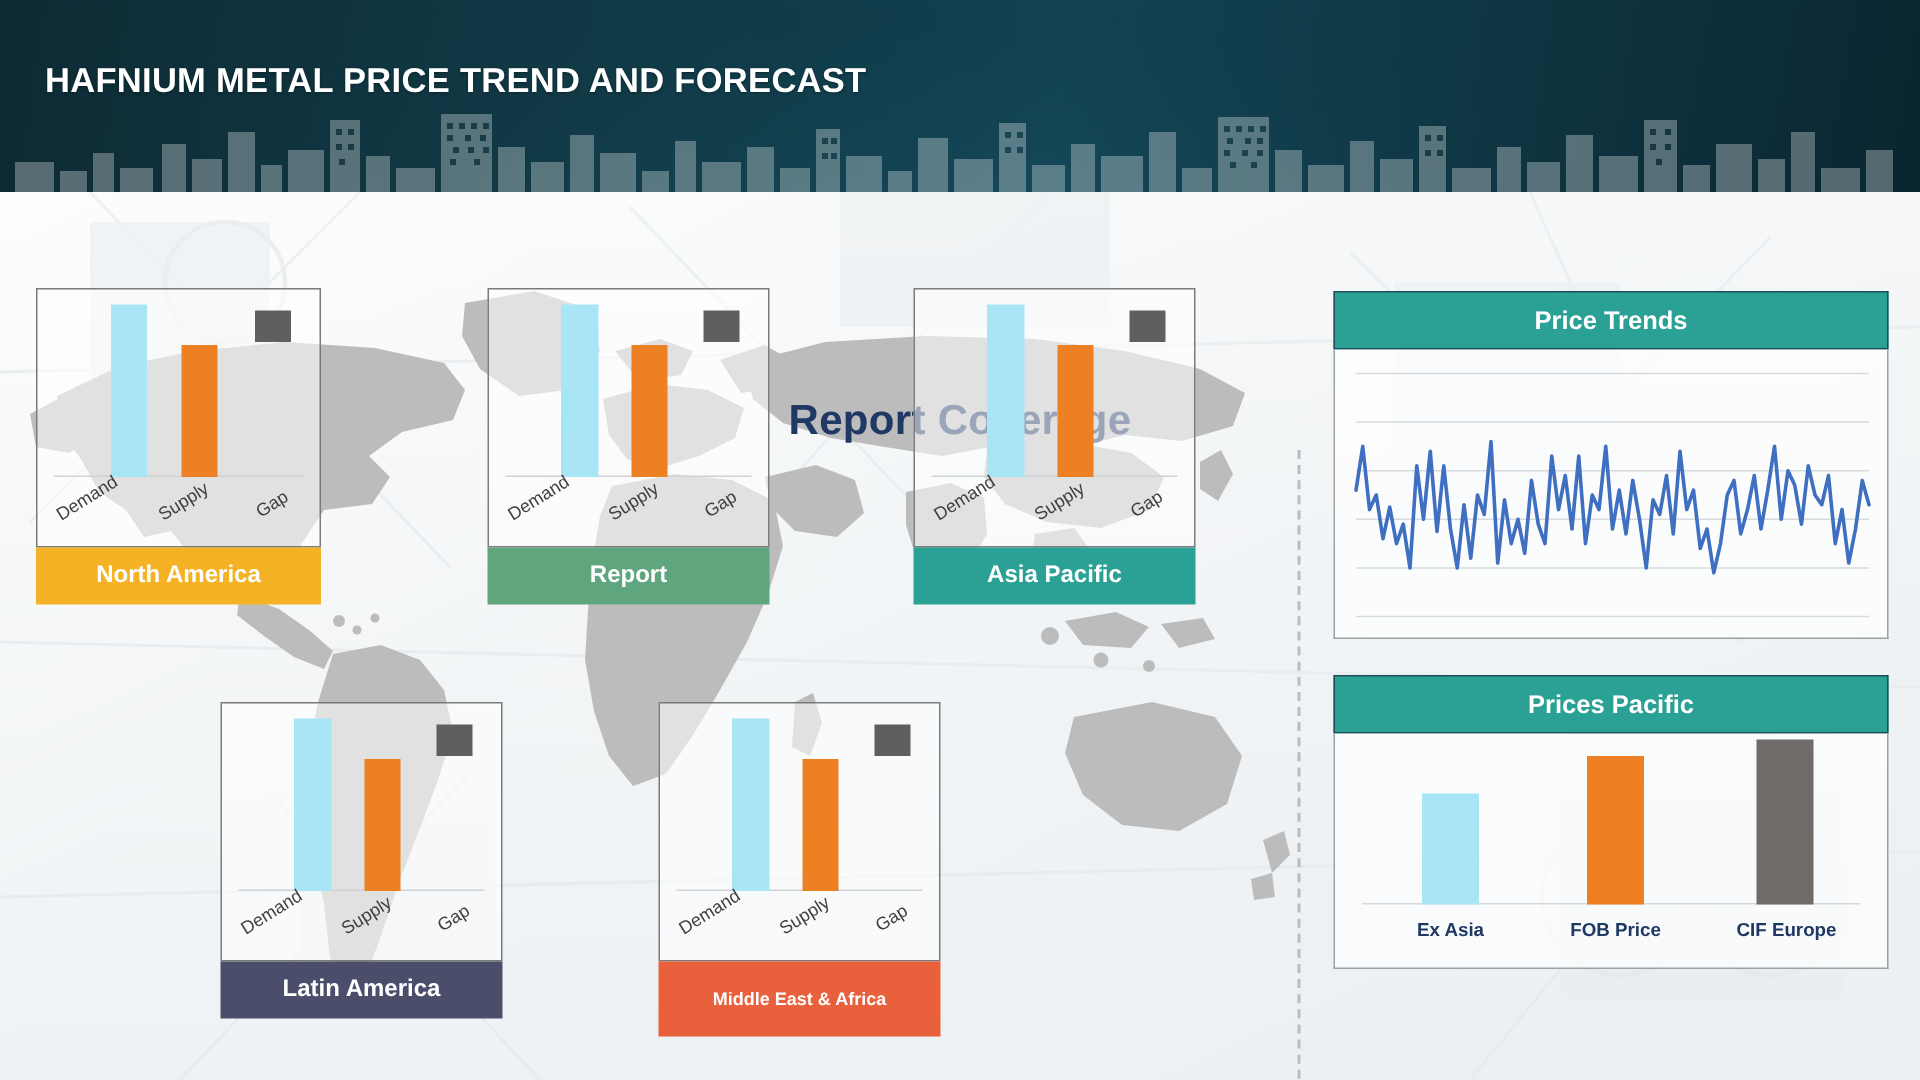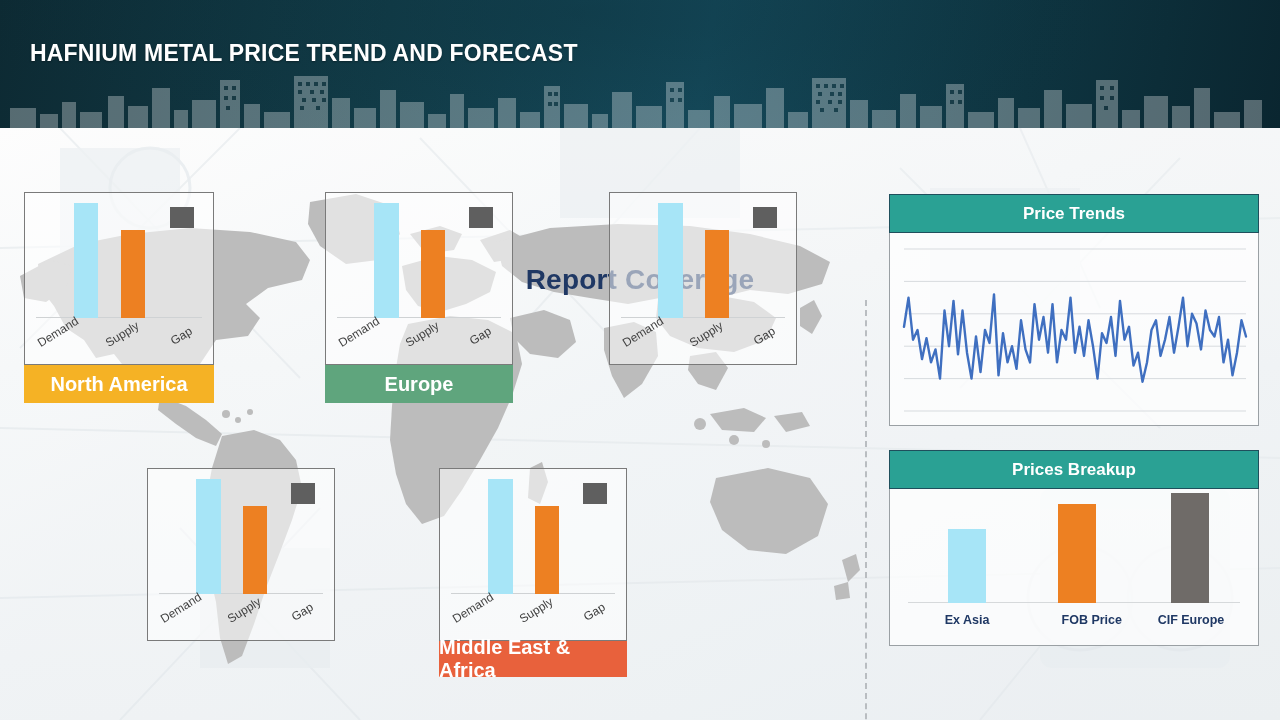--- a/index.html
+++ b/index.html
@@ -67,21 +67,21 @@
   .axlabel{
     position:absolute;
     font-size:12px;color:#3f3f3f;font-weight:500;
     transform:rotate(-32deg);
     transform-origin:left top;
     white-space:nowrap;
   }
   .region-label{
     position:relative;
     display:flex;align-items:center;justify-content:center;
-    color:#ffffff;font-weight:bold;font-size:20px;
+    color:#ffffff;font-weight:bold;font-size:16px;
     box-sizing:border-box;
   }
 
   
   .panel{position:absolute;}
   .panel-head{
     background:#2aa194;border:1px solid #1f4f5c;
     color:#ffffff;font-weight:bold;font-size:17px;
     display:flex;align-items:center;justify-content:center;
     box-sizing:border-box;
@@ -323,86 +323,88 @@
     <div class="region-card" style="left:325px;top:64px;width:188px;">
       <div class="region-chartbox" style="height:173px;">
         <div class="baseline" style="bottom:46px;"></div>
         <div class="bar bar-demand" style="left: 26%; bottom: 46px; width: 13%; height: 115px; background: rgb(167, 229, 247);"></div>
         <div class="bar bar-supply" style="left: 51%; bottom: 46px; width: 13%; height: 88px; background: rgb(237, 128, 34);"></div>
         <div class="gapbox" style="left: 77%; top: 14px; width: 13%; height: 21px; background: rgb(95, 95, 95);"></div>
         <div class="axlabel" style="left:10px;bottom:12px;">Demand</div>
         <div class="axlabel" style="left:77px;bottom:12px;">Supply</div>
         <div class="axlabel" style="left:141px;bottom:14px;">Gap</div>
       </div>
-      <div class="region-label" style="height:38px;background:#5fa57d;">Europe</div>
+      <div class="region-label" style="height:38px;background:#5fa57d;">Report</div>
     </div>
 
     <div class="region-card" style="left:609px;top:64px;width:188px;">
       <div class="region-chartbox" style="height:173px;">
         <div class="baseline" style="bottom:46px;"></div>
         <div class="bar bar-demand" style="left: 26%; bottom: 46px; width: 13%; height: 115px; background: rgb(167, 229, 247);"></div>
         <div class="bar bar-supply" style="left: 51%; bottom: 46px; width: 13%; height: 88px; background: rgb(237, 128, 34);"></div>
         <div class="gapbox" style="left: 77%; top: 14px; width: 13%; height: 21px; background: rgb(95, 95, 95);"></div>
         <div class="axlabel" style="left:10px;bottom:12px;">Demand</div>
         <div class="axlabel" style="left:77px;bottom:12px;">Supply</div>
         <div class="axlabel" style="left:141px;bottom:14px;">Gap</div>
       </div>
+      <div class="region-label" style="height:38px;background:#2aa194;">Asia Pacific</div>
     </div>
 
     <div class="region-card" style="left:147px;top:340px;width:188px;">
       <div class="region-chartbox" style="height:173px;">
         <div class="baseline" style="bottom:46px;"></div>
         <div class="bar bar-demand" style="left: 26%; bottom: 46px; width: 13%; height: 115px; background: rgb(167, 229, 247);"></div>
         <div class="bar bar-supply" style="left: 51%; bottom: 46px; width: 13%; height: 88px; background: rgb(237, 128, 34);"></div>
         <div class="gapbox" style="left: 77%; top: 14px; width: 13%; height: 21px; background: rgb(95, 95, 95);"></div>
         <div class="axlabel" style="left:10px;bottom:12px;">Demand</div>
         <div class="axlabel" style="left:77px;bottom:12px;">Supply</div>
         <div class="axlabel" style="left:141px;bottom:14px;">Gap</div>
       </div>
+      <div class="region-label" style="height:38px;background:#4a4e6b;">Latin America</div>
     </div>
 
     <div class="region-card" style="left:439px;top:340px;width:188px;">
       <div class="region-chartbox" style="height:173px;">
         <div class="baseline" style="bottom:46px;"></div>
         <div class="bar bar-demand" style="left: 26%; bottom: 46px; width: 13%; height: 115px; background: rgb(167, 229, 247);"></div>
         <div class="bar bar-supply" style="left: 51%; bottom: 46px; width: 13%; height: 88px; background: rgb(237, 128, 34);"></div>
         <div class="gapbox" style="left: 77%; top: 14px; width: 13%; height: 21px; background: rgb(95, 95, 95);"></div>
         <div class="axlabel" style="left:10px;bottom:12px;">Demand</div>
         <div class="axlabel" style="left:77px;bottom:12px;">Supply</div>
         <div class="axlabel" style="left:141px;bottom:14px;">Gap</div>
       </div>
-      <div class="region-label" style="height:36px;background:#e8613c;font-size:20px;">Middle East &amp; Africa</div>
+      <div class="region-label" style="height:50px;background:#e8613c;font-size:12px;">Middle East &amp; Africa</div>
     </div>
 
     <div class="panel" style="left:889px;top:66px;width:370px;">
       <div class="panel-head" style="height:39px;text-align:right;">Price Trends</div>
       <div class="panel-body" style="height:193px;">
         <svg id="trendsvg" viewBox="0 0 368 192" preserveAspectRatio="none" style="position:absolute;left:0;top:0;width:100%;height:100%;">
           <g id="trend-grid" stroke="#d7dbde" stroke-width="1">
               <line x1="14" y1="16.0" x2="356" y2="16.0"></line>
               <line x1="14" y1="48.4" x2="356" y2="48.4"></line>
               <line x1="14" y1="80.8" x2="356" y2="80.8"></line>
               <line x1="14" y1="113.2" x2="356" y2="113.2"></line>
               <line x1="14" y1="145.6" x2="356" y2="145.6"></line>
               <line x1="14" y1="178.0" x2="356" y2="178.0"></line>
             </g>
           <polyline id="trend-line" fill="none" stroke="#3f6fc0" stroke-width="2.4" stroke-linejoin="round" stroke-linecap="round" points="14.00,93.76 18.50,64.60 23.00,106.72 27.50,97.00 32.00,126.16 36.50,105.10 41.00,129.40 45.50,116.44 50.00,145.60 54.50,77.56 59.00,113.20 63.50,67.84 68.00,121.30 72.50,77.56 77.00,119.68 81.50,145.60 86.00,103.48 90.50,139.12 95.00,97.00 99.50,109.96 104.00,61.36 108.50,142.36 113.00,100.24 117.50,129.40 122.00,113.20 126.50,135.88 131.00,87.28 135.50,116.44 140.00,129.40 144.50,71.08 149.00,106.72 153.50,84.04 158.00,119.68 162.50,71.08 167.00,129.40 171.50,97.00 176.00,106.72 180.50,64.60 185.00,119.68 189.50,93.76 194.00,122.92 198.50,87.28 203.00,113.20 207.50,145.60 212.00,100.24 216.50,109.96 221.00,84.04 225.50,122.92 230.00,67.84 234.50,106.72 239.00,93.76 243.50,132.64 248.00,119.68 252.50,148.84 257.00,129.40 261.50,97.00 266.00,87.28 270.50,122.92 275.00,106.72 279.50,84.04 284.00,119.68 288.50,93.76 293.00,64.60 297.50,113.20 302.00,80.80 306.50,90.52 311.00,116.44 315.50,77.56 320.00,97.00 324.50,103.48 329.00,84.04 333.50,129.40 338.00,106.72 342.50,142.36 347.00,119.68 351.50,87.28 356.00,103.48"></polyline>
         </svg>
       </div>
     </div>
 
     <div class="panel" style="left:889px;top:322px;width:370px;">
-      <div class="panel-head" style="height:39px;">Prices Breakup</div>
+      <div class="panel-head" style="height:39px;">Prices Pacific</div>
       <div class="panel-body" style="height:157px;">
         <div class="pb-baseline" style="bottom:42px;"></div>
 
         <div class="pbbar" style="left:58px;bottom:42px;width:38px;height:74px;background:#a7e5f7;"></div>
         <div class="pbbar" style="left:168px;bottom:42px;width:38px;height:99px;background:#ed8022;"></div>
         <div class="pbbar" style="left:281px;bottom:42px;width:38px;height:110px;background:#6f6b68;"></div>
 
         <div class="pblabel" style="left:32px;bottom:18px;width:90px;">Ex Asia</div>
-        <div class="pblabel" style="left:142px;bottom:18px;width:90px;text-align:right;">FOB Price</div>
+        <div class="pblabel" style="left:142px;bottom:18px;width:90px;">FOB Price</div>
         <div class="pblabel" style="left:256px;bottom:18px;width:90px;">CIF Europe</div>
       </div>
     </div>
 
   </div>
 </div>
 
 </body></html>

